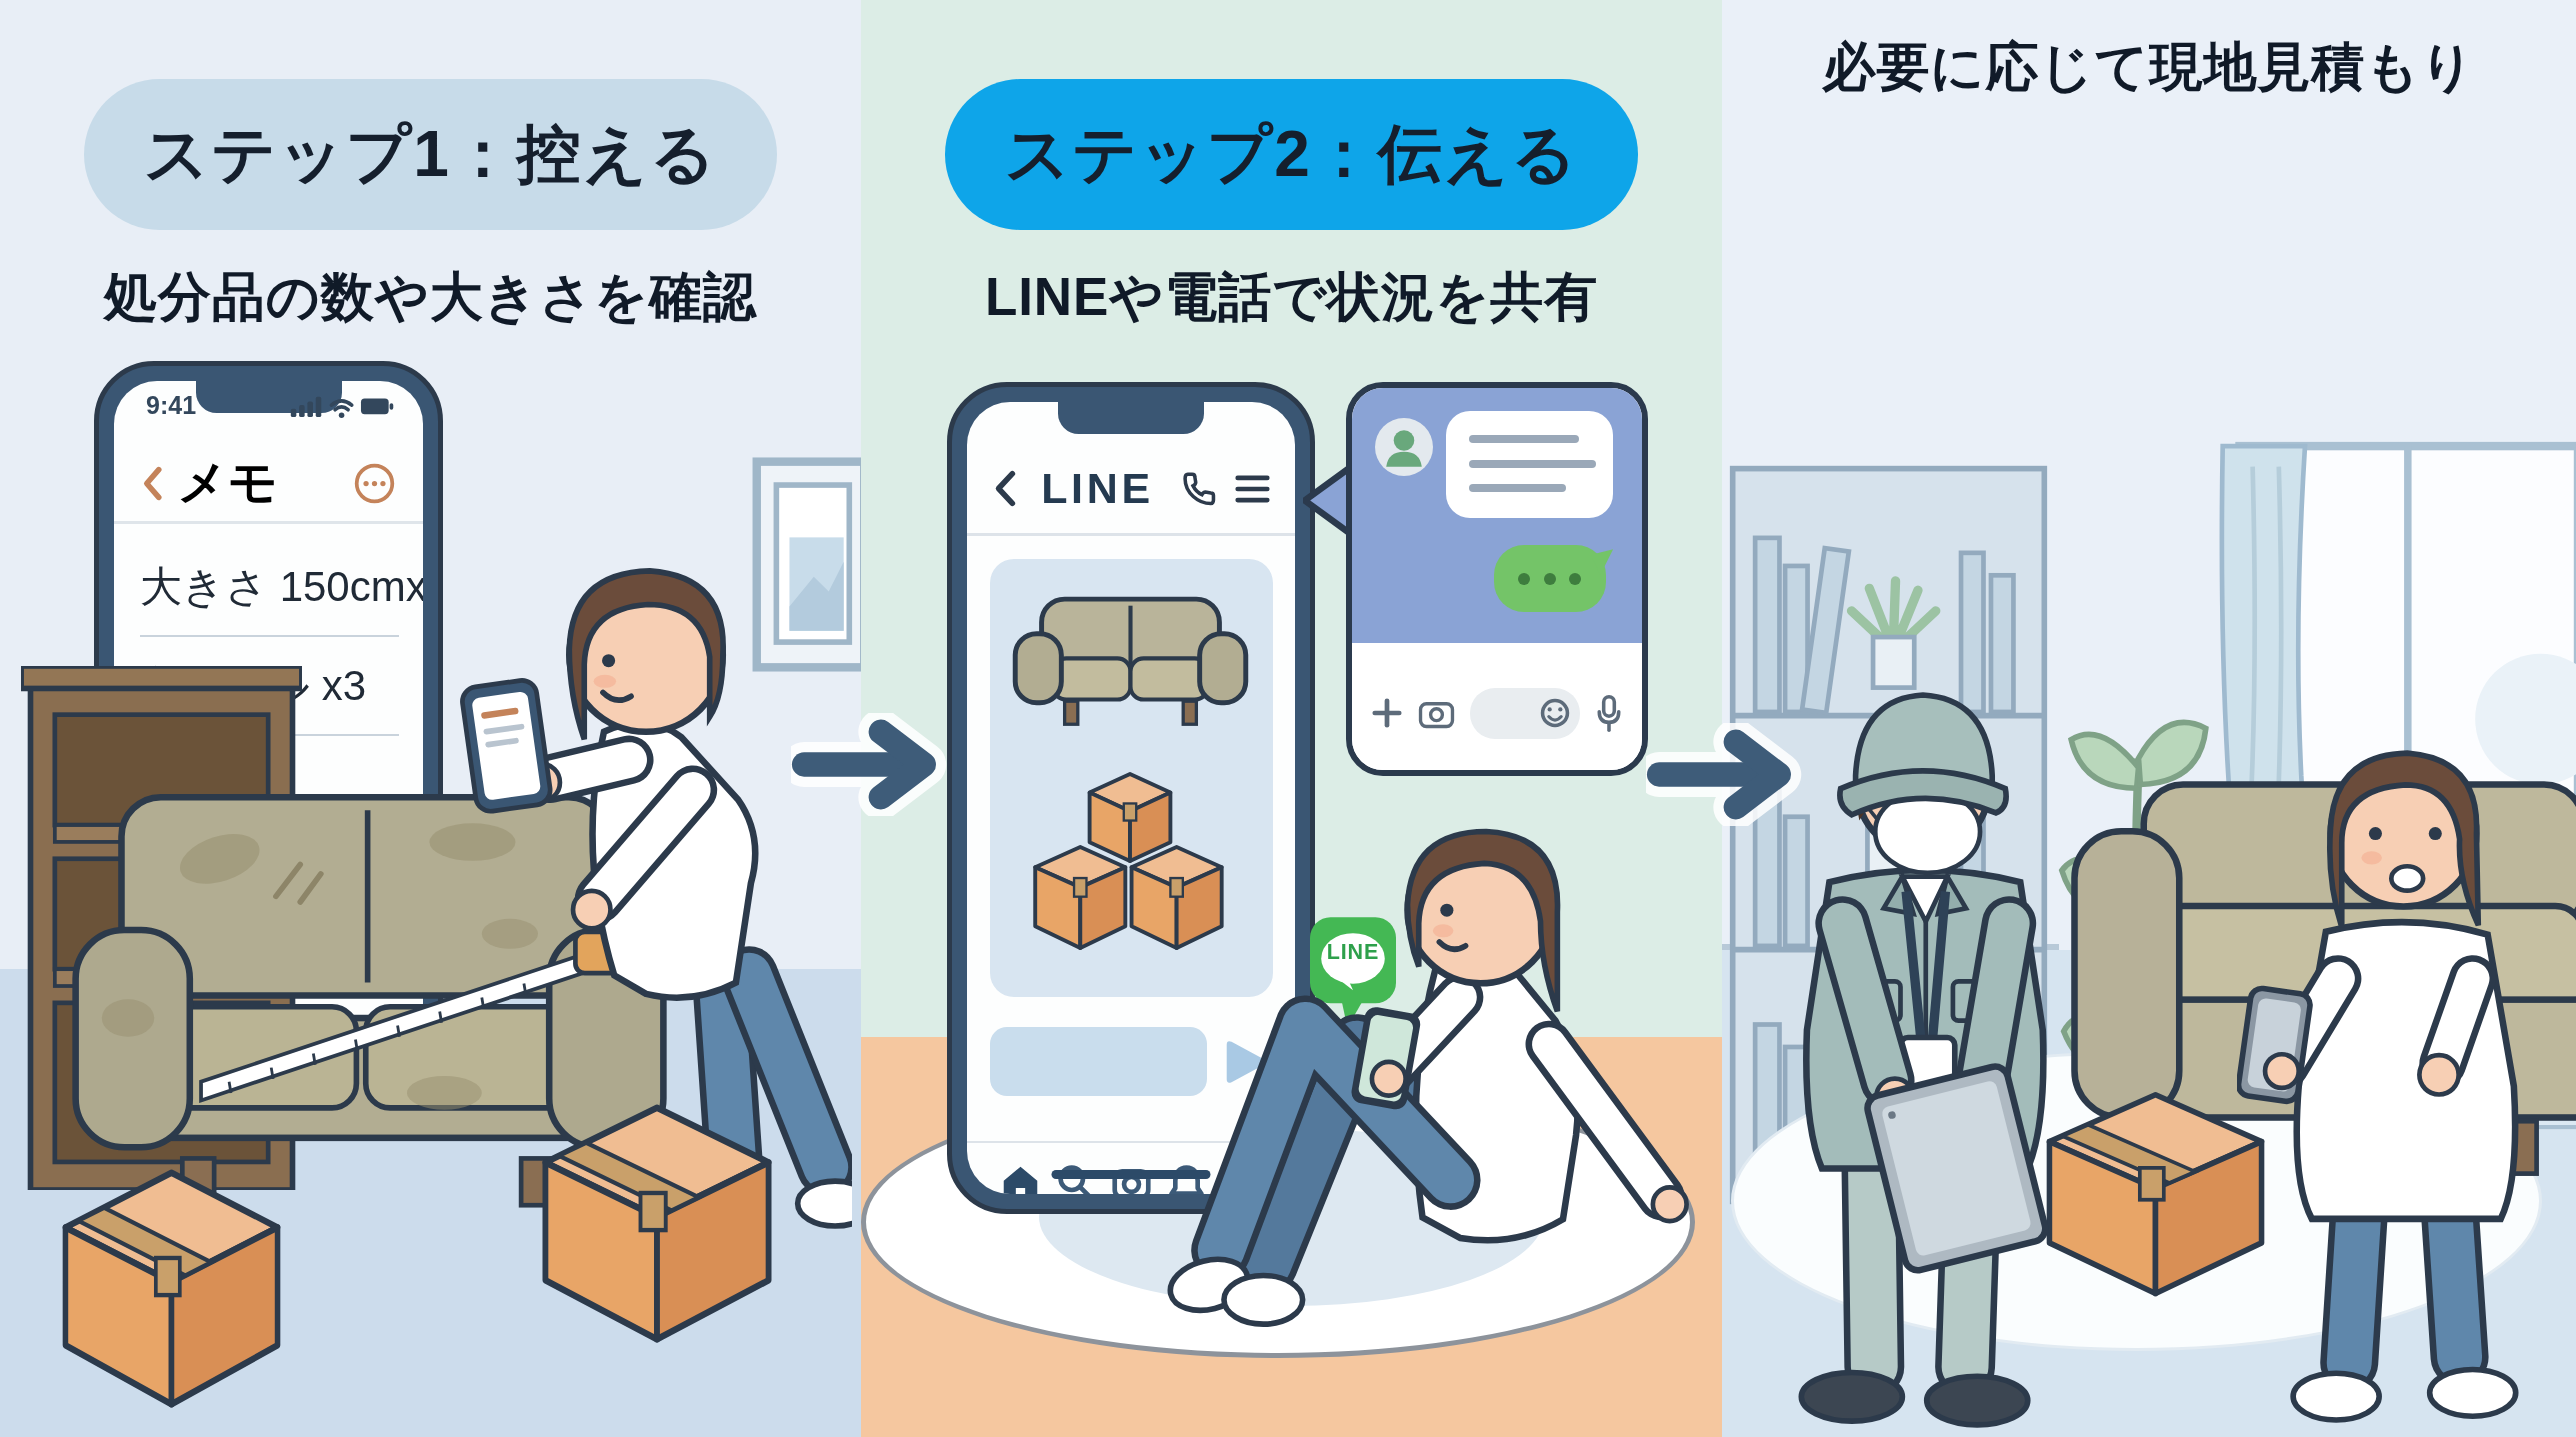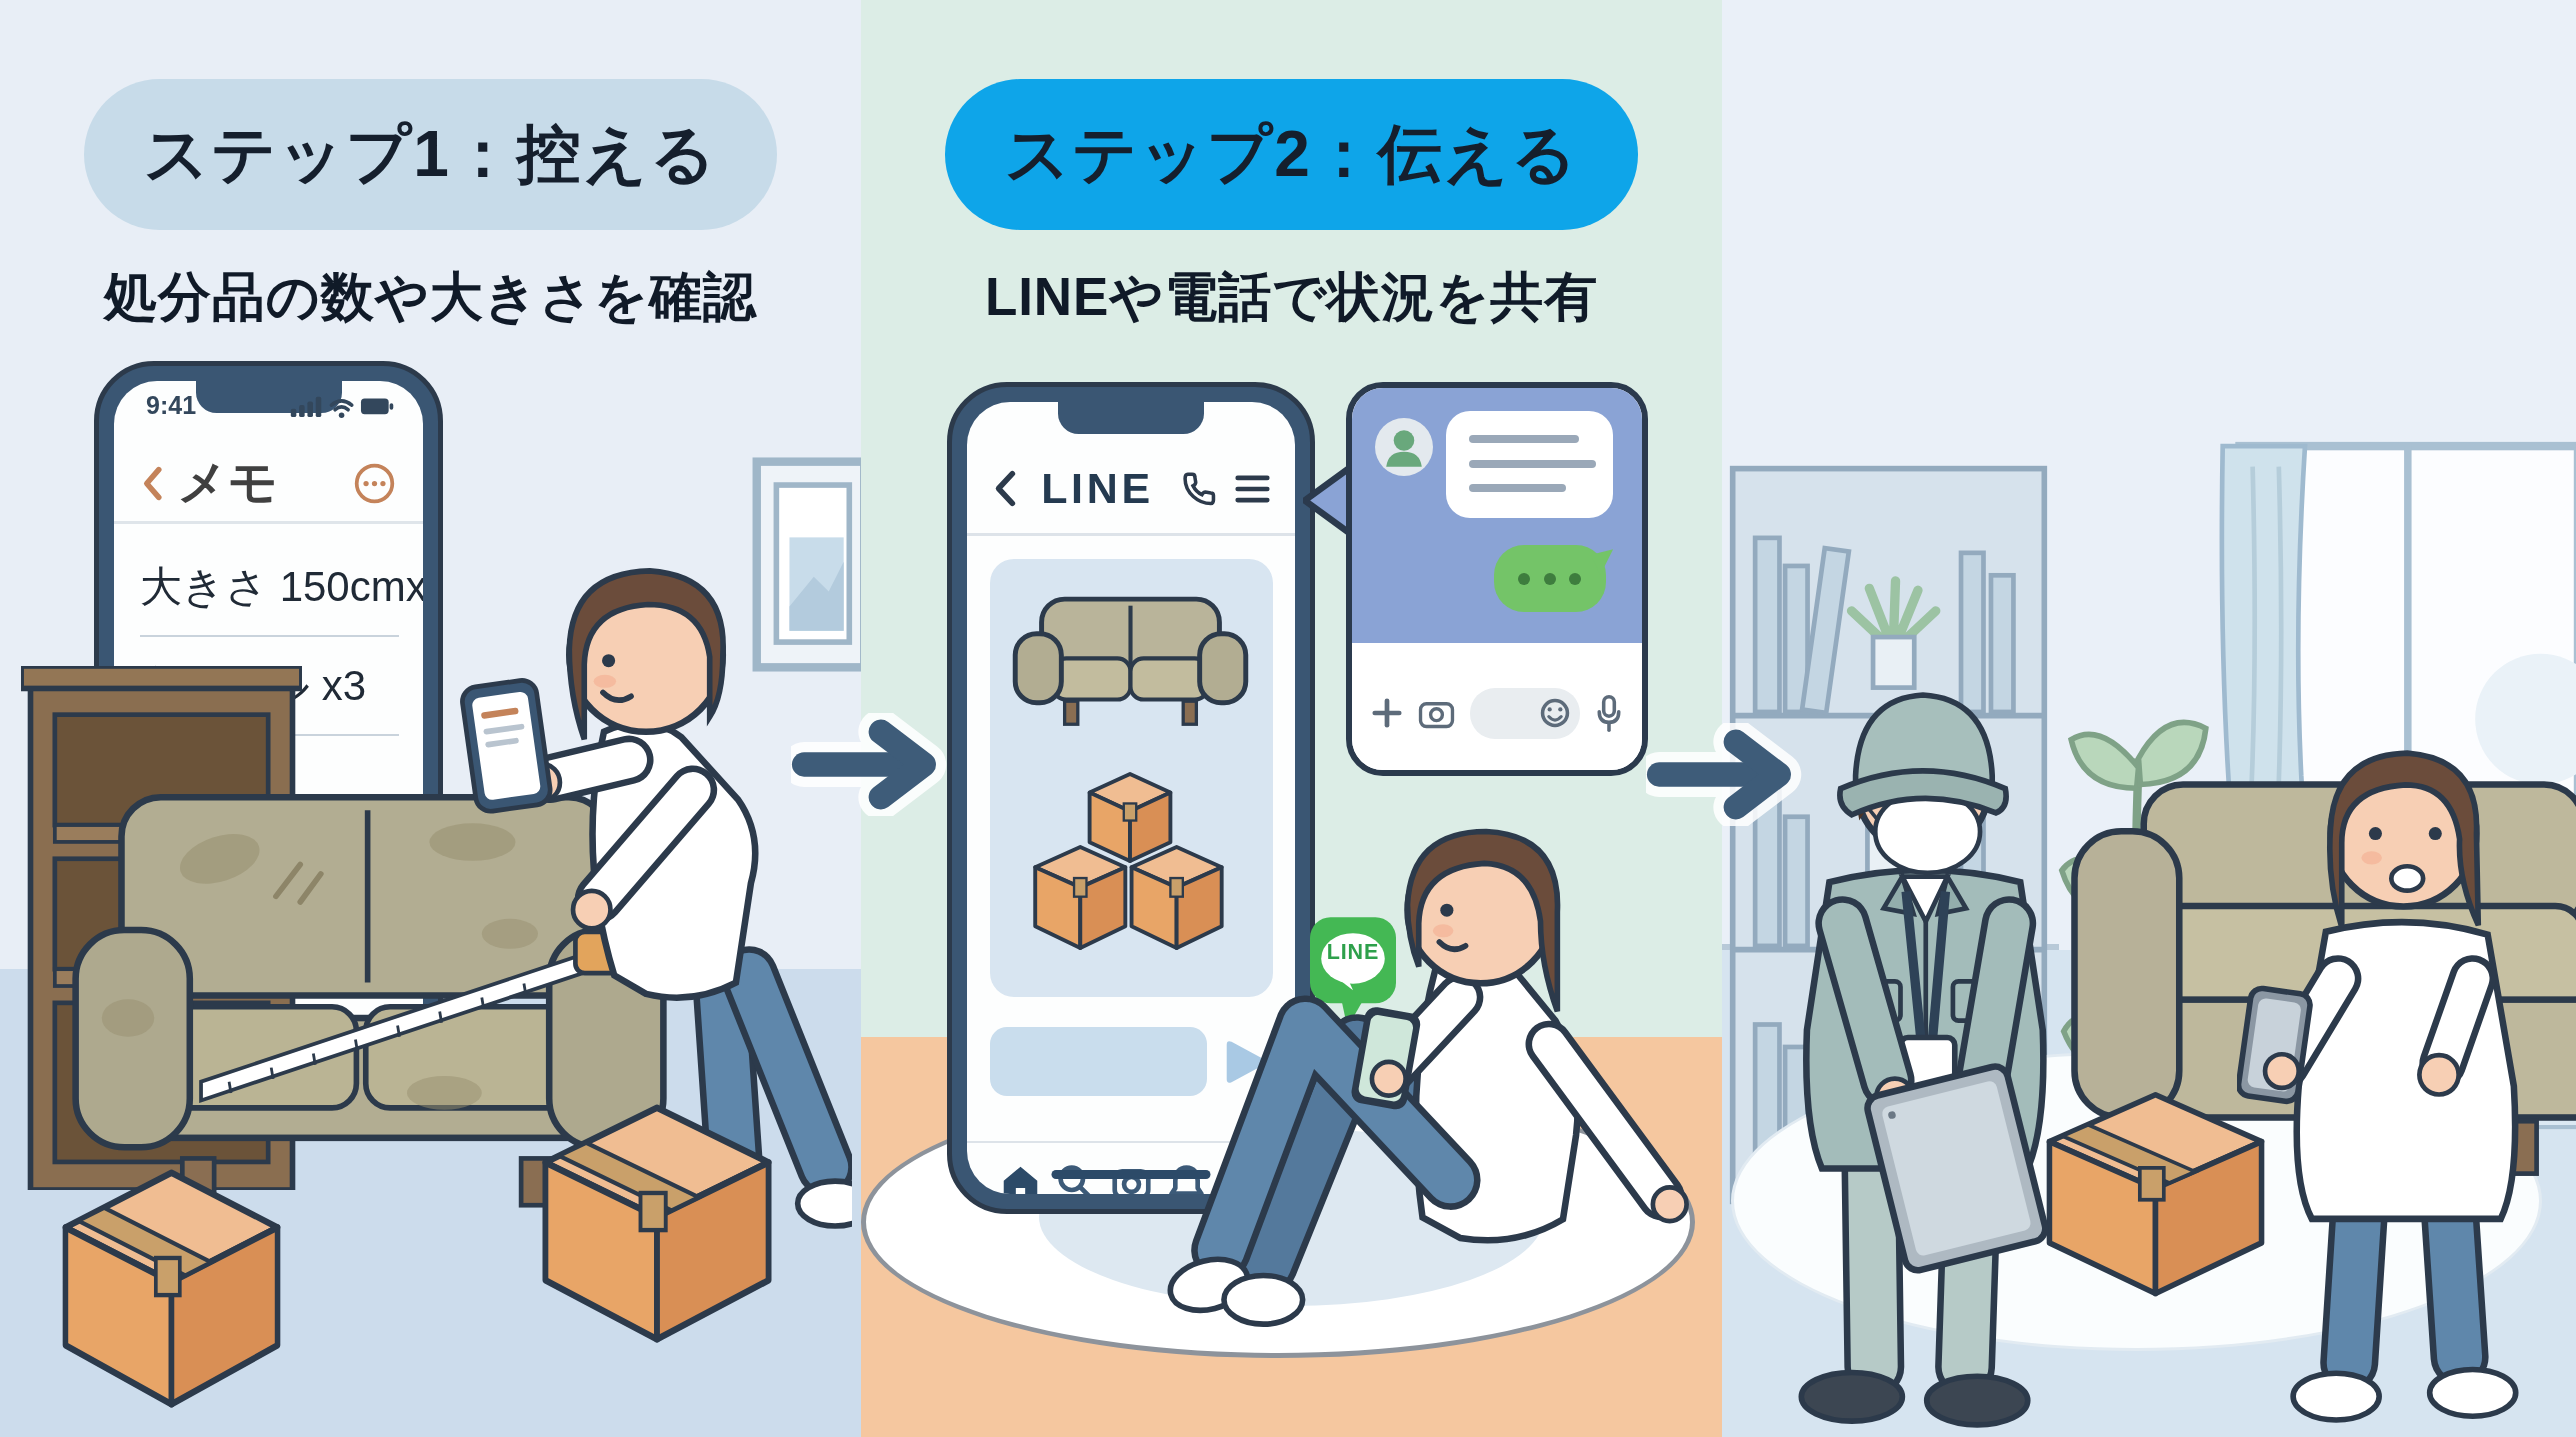--- a/index.html
+++ b/index.html
@@ -16,21 +16,21 @@
   .step-title{font-size:64px;font-weight:bold;color:#151f2d;letter-spacing:1.9px;white-space:nowrap;}
   .step-sub{margin-top:32px;font-size:53px;font-weight:bold;color:#101a28;letter-spacing:0.9px;white-space:nowrap;}
   .abs{position:absolute;}
   
   .phone{position:absolute;background:#3a5673;border:5.6px solid #2c3a4b;border-radius:60px;}
   .screen{position:absolute;left:15px;right:15px;top:15px;bottom:15px;background:#fdfefe;border-radius:43px;overflow:hidden;}
   .notch{position:absolute;top:0;left:50%;transform:translateX(-50%);width:146px;height:32px;background:#3a5673;border-radius:0 0 20.6px 20.6px;}
   .statusrow{position:absolute;top:10px;left:32px;right:28px;display:flex;justify-content:space-between;align-items:center;}
   .time{font-size:25px;font-weight:bold;color:#33475c;}
   .memo-head{position:absolute;top:69px;left:28px;right:26px;display:flex;align-items:center;}
-  .memo-title{font-size:49px;font-weight:bold;color:#404040;margin-left:15px;flex:1;}
+  .memo-title{font-size:49px;font-weight:bold;color:#000000;margin-left:15px;flex:1;}
   .memo-divider{position:absolute;top:140px;left:0;right:0;height:2.8px;background:#dfe5ea;}
   .memo-list{position:absolute;top:157px;left:26px;right:24px;}
   .memo-item{height:97px;display:flex;align-items:center;border-bottom:2.8px solid #c9d3dc;
              font-size:42px;font-weight:500;color:#202a36;white-space:nowrap;}
   .memo-item.blank{height:90px;}
   .line-head{position:absolute;top:62px;left:26px;right:24px;display:flex;align-items:center;gap:17px;}
   .line-title{flex:1;text-align:center;font-size:43px;font-weight:bold;color:#243a50;letter-spacing:3.7px;}
   .line-divider{position:absolute;top:131px;left:0;right:0;height:2.8px;background:#dde3e9;}
   .photo-card{position:absolute;top:157px;left:22.5px;right:22.5px;height:438px;background:#d8e5f1;border-radius:24px;}
   .input-row{position:absolute;top:625px;left:22.5px;right:22.5px;display:flex;align-items:center;}
@@ -541,20 +541,21 @@
 
       <circle cx="178" cy="150" r="78" fill="#f7cfb4" stroke="#2c3a4b" stroke-width="7"></circle>
       <path d="M100,144 Q104,66 182,64 Q260,70 256,150 L258,248 Q236,200 238,156 Q230,98 180,98 Q112,102 112,160 L112,250 Q96,200 100,144 Z" fill="#6b4c3b" stroke="#2c3a4b" stroke-width="6"></path>
       <circle cx="148" cy="150" r="7" fill="#2c3a4b"></circle>
         <circle cx="212" cy="150" r="7" fill="#2c3a4b"></circle>
       <ellipse cx="182" cy="198" rx="17" ry="13" fill="#ffffff" stroke="#2c3a4b" stroke-width="5"></ellipse>
       <ellipse cx="144" cy="176" rx="11" ry="7" fill="#f4b295" opacity="0.7"></ellipse>
     </svg>
 
     <div class="hdr">
+      <div class="step-sub">必要に応じて現地見積もり</div>
     </div>
   </div>
 
   <svg class="abs" style="left:791px;top:713px;" width="159" height="103" viewBox="0 0 170 110">
     <path d="M14,55 H112 M96,20 L142,55 L96,90" stroke="#ffffff" stroke-width="48" fill="none" stroke-linecap="round" stroke-linejoin="round" opacity="0.85"></path>
     <path d="M14,55 H112" stroke="#3e5c79" stroke-width="26" stroke-linecap="round"></path>
     <path d="M96,20 L142,55 L96,90" stroke="#3e5c79" stroke-width="26" fill="none" stroke-linecap="round" stroke-linejoin="round"></path>
   </svg>
   <svg class="abs" style="left:1646px;top:723px;" width="159" height="103" viewBox="0 0 170 110">
     <path d="M14,55 H112 M96,20 L142,55 L96,90" stroke="#ffffff" stroke-width="48" fill="none" stroke-linecap="round" stroke-linejoin="round" opacity="0.85"></path>

